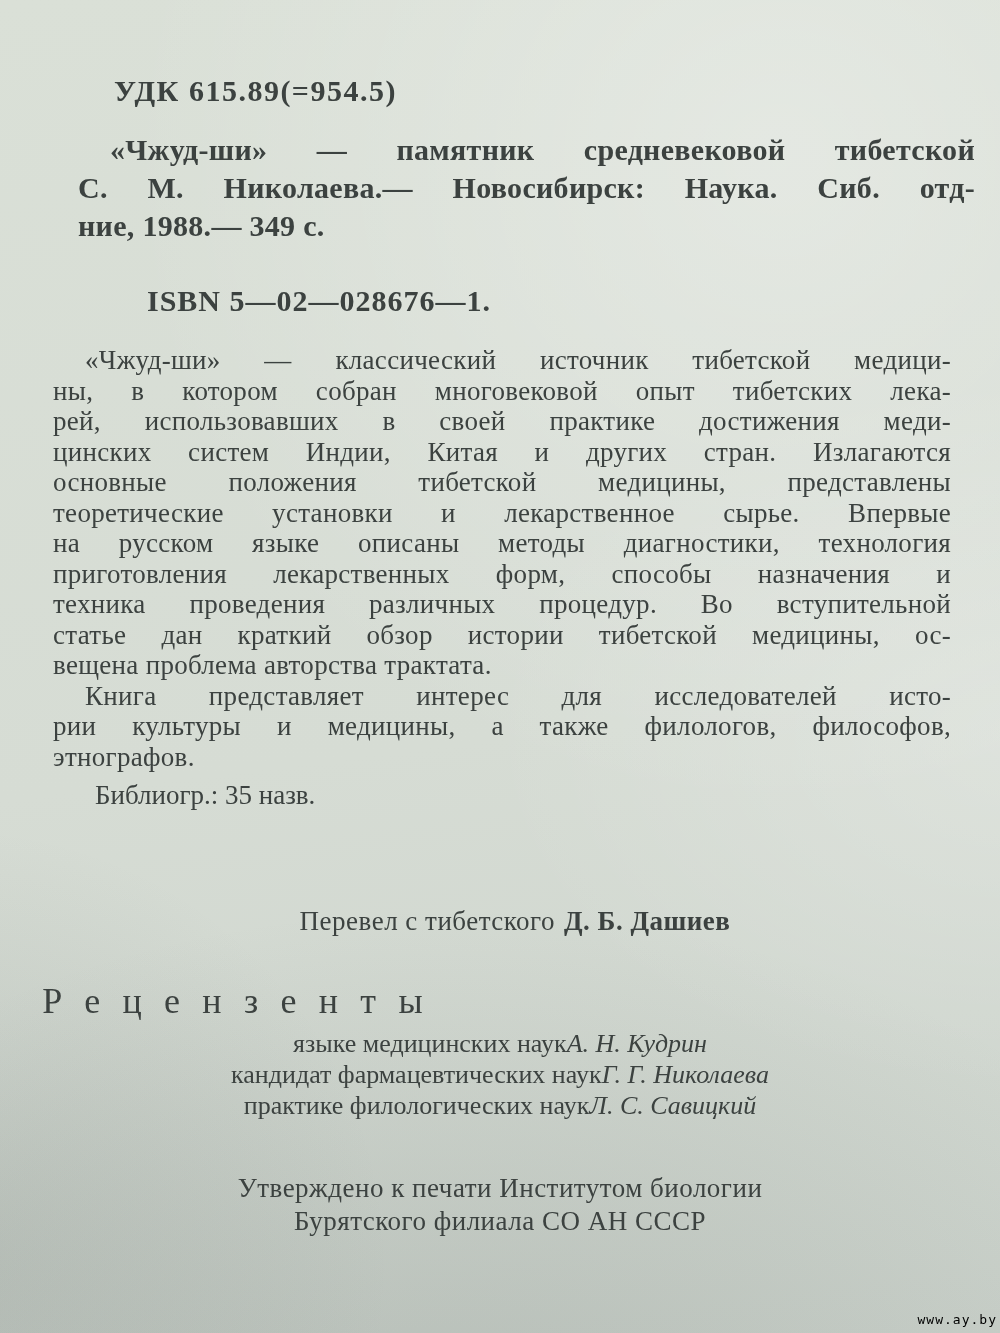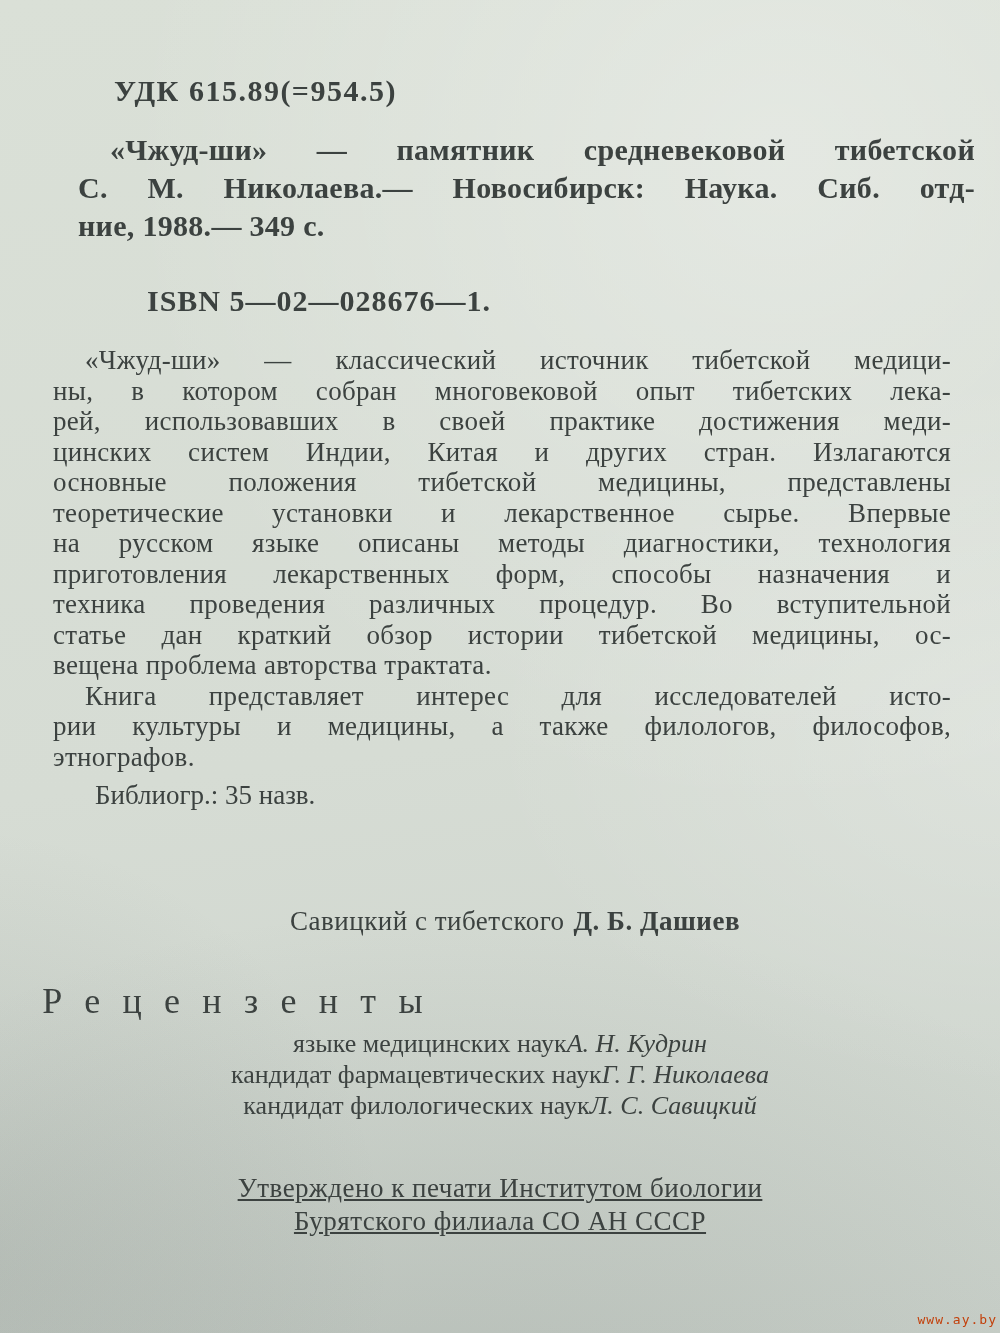--- a/index.html
+++ b/index.html
@@ -54,26 +54,26 @@
     text-align: left; font-size: 36px;
     letter-spacing: 0.62em; text-indent: 0.62em;
   }
   .reviewers {
     left: 20px; top: 1028px; width: 960px;
     text-align: center; font-size: 26px; line-height: 31px;
   }
   .reviewers .name { font-style: italic; margin-left: 0; }
   .approval {
     left: 20px; top: 1172px; width: 960px;
-    text-align: center; font-size: 27px; line-height: 33px; letter-spacing: 0.5px; text-decoration: underline;
+    text-align: center; font-size: 27px; line-height: 33px; letter-spacing: 0.5px;
   }
   .watermark {
     right: 3px; bottom: 6px;
     font-family: "DejaVu Sans Mono", monospace;
-    font-size: 13px; color: #c2410c; letter-spacing: 1px;
+    font-size: 13px; color: #000000; letter-spacing: 1px;
   }
 </style>
 </head>
 <body>
 
 <div class="block udk">УДК 615.89(=954.5)</div>
 
 <div class="block bib">
     <div class="tline indent">«Чжуд-ши» — памятник средневековой тибетской</div>
     <div class="tline">С. М. Николаева.— Новосибирск: Наука. Сиб. отд-</div>
@@ -95,34 +95,34 @@
     <div class="tline">статье дан краткий обзор истории тибетской медицины, ос-</div>
     <div class="tline last">вещена проблема авторства трактата.</div>
     <div class="tline indent">Книга представляет интерес для исследователей исто-</div>
     <div class="tline">рии культуры и медицины, а также филологов, философов,</div>
     <div class="tline last">этнографов.</div>
   </div>
 
 <div class="block bibliography">Библиогр.: 35 назв.</div>
 
 <div class="block translator">
-  <span>Савицкий с тибетского</span><span class="name">Д. Б. Дашиев</span>
+  <span>Перевел с тибетского</span><span class="name">Д. Б. Дашиев</span>
 </div>
 
 <div class="block reviewers-heading">Рецензенты</div>
 
 <div class="block reviewers">
   <div>
     <span>языке медицинских наук</span><span class="name">А. Н. Кудрин</span>
   </div>
   <div>
     <span>кандидат фармацевтических наук</span><span class="name">Г. Г. Николаева</span>
   </div>
   <div>
-    <span>кандидат филологических наук</span><span class="name">Л. С. Савицкий</span>
+    <span>практике филологических наук</span><span class="name">Л. С. Савицкий</span>
   </div>
 </div>
 
 <div class="block approval">
   <div>Утверждено к печати Институтом биологии</div>
   <div>Бурятского филиала СО АН СССР</div>
 </div>
 
 <div class="block watermark">www.ay.by</div>
 

